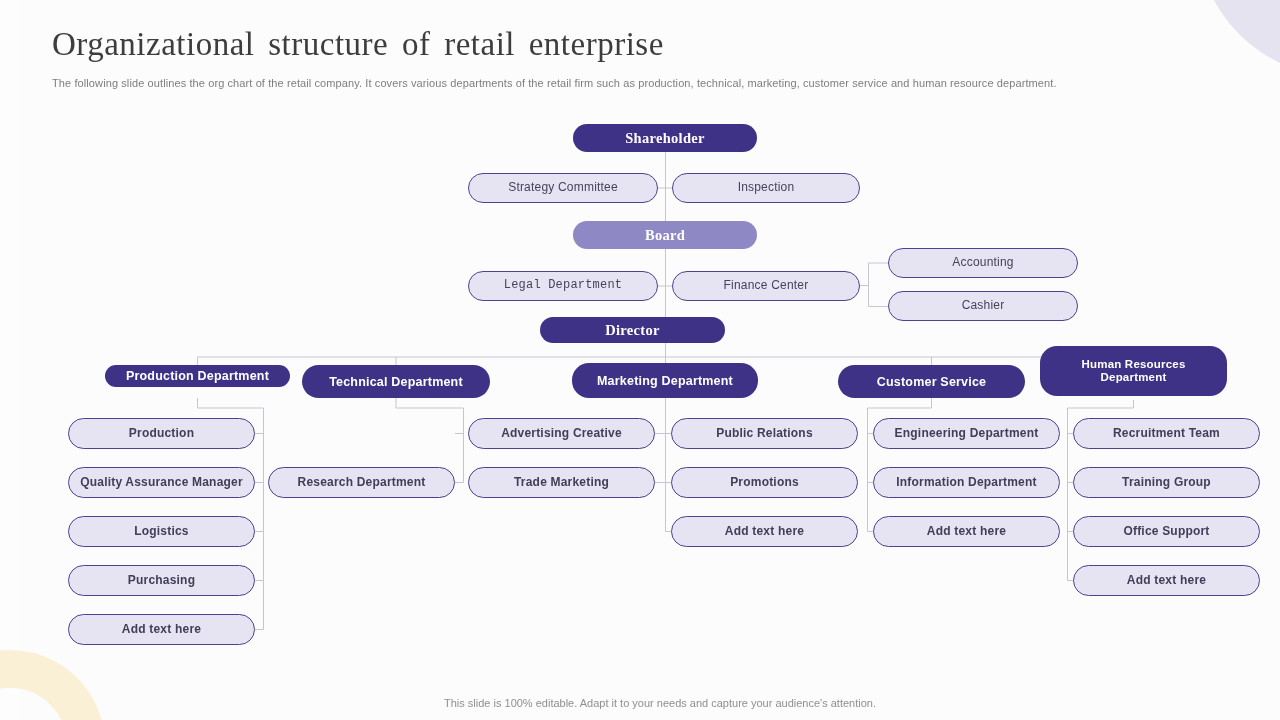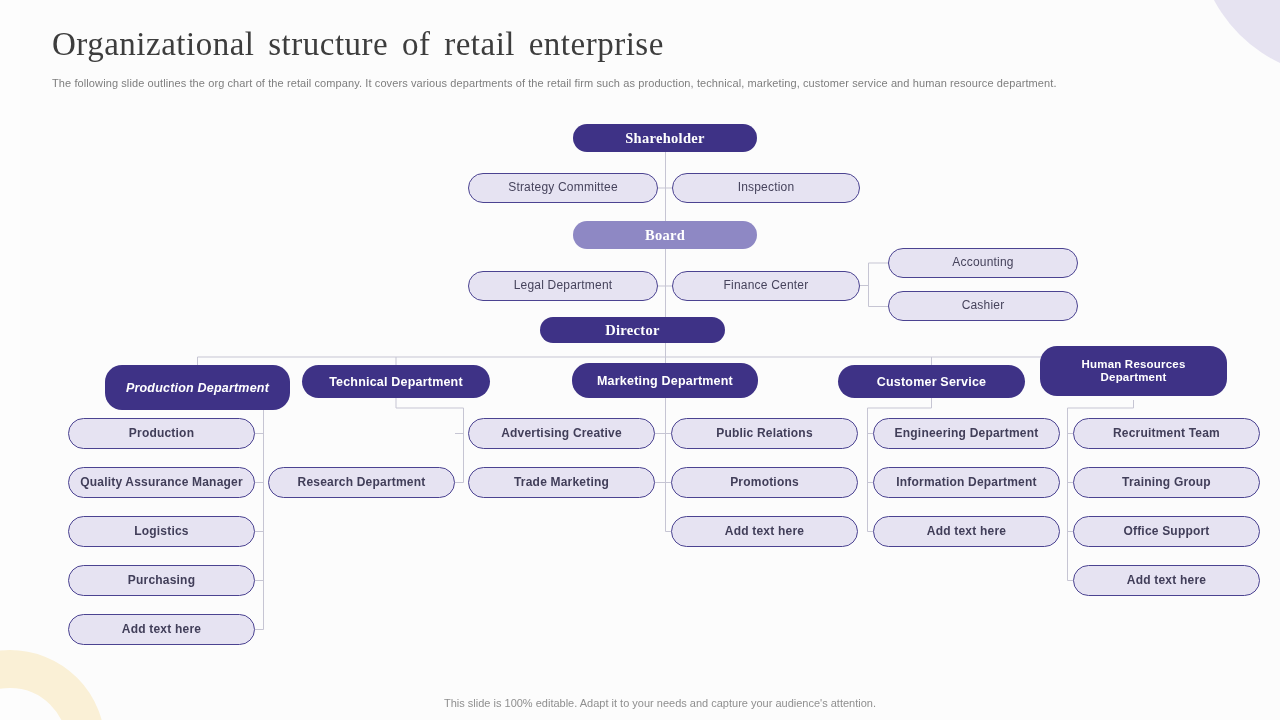--- a/index.html
+++ b/index.html
@@ -79,38 +79,38 @@
       <span>Strategy Committee</span>
     </div>
   <div class="pill light" style="left:652px;top:173px;width:188px;height:30px;">
       <span>Inspection</span>
     </div>
 
   <div class="pill medium serifhead" style="left:553px;top:221px;width:184px;height:28px;">
       <span>Board</span>
     </div>
 
-  <div class="pill light" style="left:448px;top:271px;width:190px;height:30px;">
+  <div class="pill light" style="left:448px;top:271px;width:190px;height:30px;font-family:Liberation Mono, monospace;">
       <span>Legal Department</span>
     </div>
   <div class="pill light" style="left:652px;top:271px;width:188px;height:30px;">
       <span>Finance Center</span>
     </div>
   <div class="pill light" style="left:868px;top:248px;width:190px;height:30px;">
       <span>Accounting</span>
     </div>
   <div class="pill light" style="left:868px;top:291px;width:190px;height:30px;">
       <span>Cashier</span>
     </div>
 
   <div class="pill dark serifhead" style="left:520px;top:317px;width:185px;height:26px;">
       <span>Director</span>
     </div>
 
-  <div class="pill dark sanshead" style="left:85px;top:365px;width:185px;height:45px;font-style:italic;">
+  <div class="pill dark sanshead" style="left:85px;top:365px;width:185px;height:22px;">
       <span>Production Department</span>
     </div>
   <div class="pill dark sanshead" style="left:282px;top:365px;width:188px;height:33px;">
       <span>Technical Department</span>
     </div>
   <div class="pill dark sanshead" style="left:552px;top:363px;width:186px;height:35px;">
       <span>Marketing Department</span>
     </div>
   <div class="pill dark sanshead" style="left:818px;top:365px;width:187px;height:33px;">
       <span>Customer Service</span>

